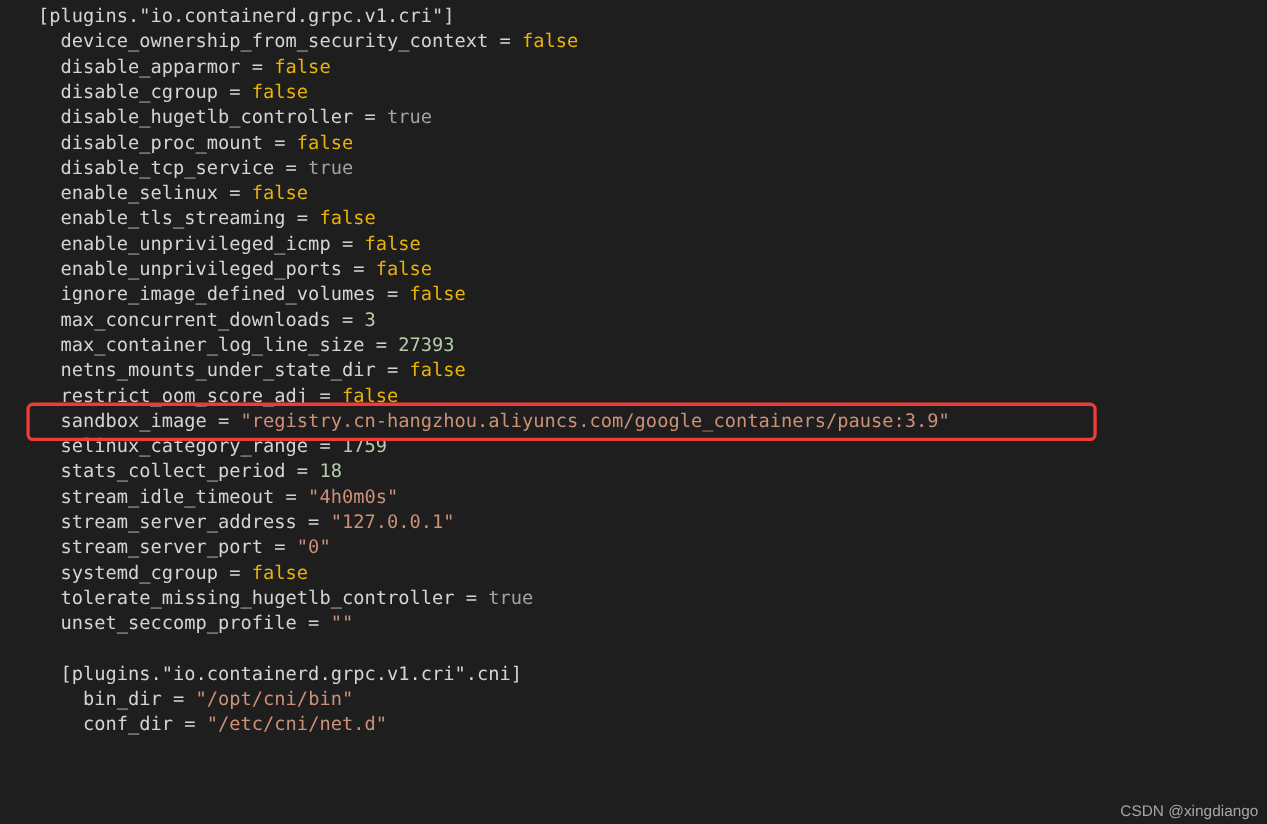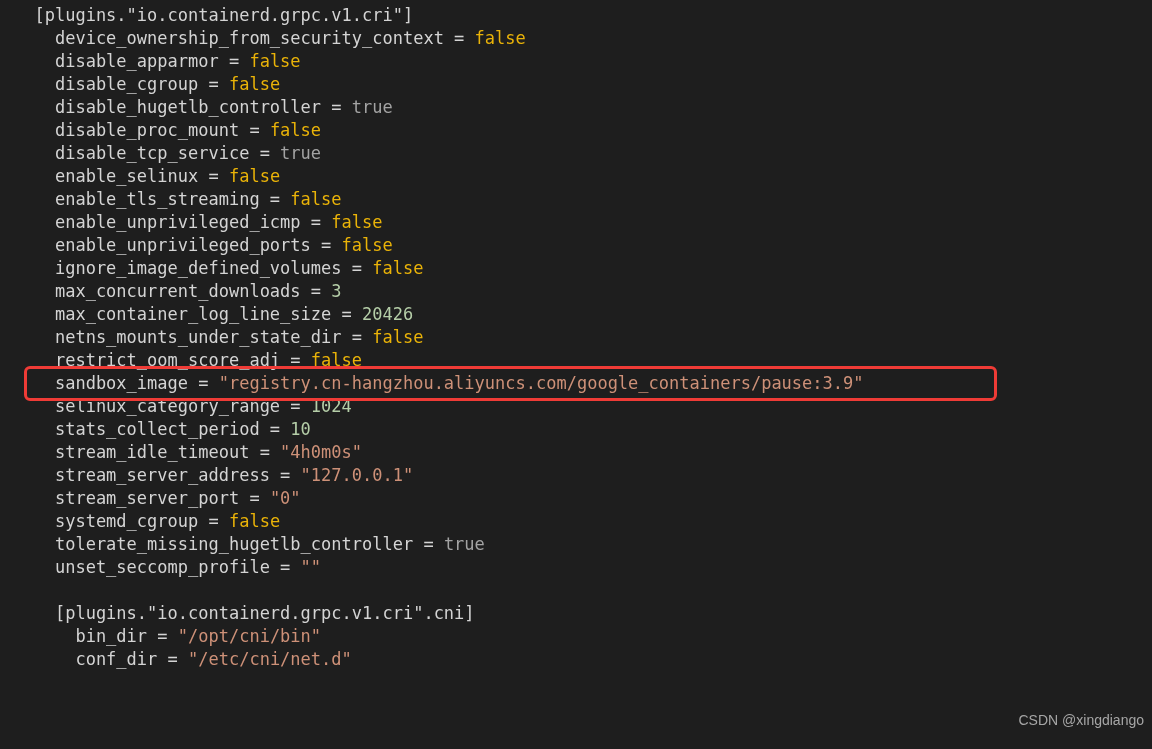--- a/index.html
+++ b/index.html
@@ -5,45 +5,45 @@
   html,body{margin:0;padding:0;width:1152px;height:749px;background:#1e1e1e;overflow:hidden;
             font-family:Consolas,"Courier New",monospace;font-size:17px}
   pre{margin:0;padding:4px 14px;color:#d4d4d4;line-height:23px;white-space:pre;
       position:relative}
   .s{color:#ce9178}   
   .kT{color:#a3a3a3}   
   .kF{color:#eab308}   
   .n{color:#b5cea8}   
   .box{position:absolute;left:24px;top:366px;width:967px;height:29px;
        border:3px solid #ef3b36;border-radius:6px}
-  .wm{position:absolute;right:8px;bottom:21px;color:#a6a6a6;
+  .wm{position:absolute;right:8px;bottom:4px;color:#a6a6a6;
       font-family:Arial,Helvetica,sans-serif;font-size:14px}
 </style>
 </head>
 <body>
 
 <pre id="code">  [plugins."io.containerd.grpc.v1.cri"]
     device_ownership_from_security_context = <span class="kF">false</span>
     disable_apparmor = <span class="kF">false</span>
     disable_cgroup = <span class="kF">false</span>
     disable_hugetlb_controller = <span class="kT">true</span>
     disable_proc_mount = <span class="kF">false</span>
     disable_tcp_service = <span class="kT">true</span>
     enable_selinux = <span class="kF">false</span>
     enable_tls_streaming = <span class="kF">false</span>
     enable_unprivileged_icmp = <span class="kF">false</span>
     enable_unprivileged_ports = <span class="kF">false</span>
     ignore_image_defined_volumes = <span class="kF">false</span>
     max_concurrent_downloads = <span class="n">3</span>
-    max_container_log_line_size = <span class="n">20426</span>
+    max_container_log_line_size = <span class="n">27393</span>
     netns_mounts_under_state_dir = <span class="kF">false</span>
     restrict_oom_score_adj = <span class="kF">false</span>
     sandbox_image = <span class="s">"registry.cn-hangzhou.aliyuncs.com/google_containers/pause:3.9"</span>
-    selinux_category_range = <span class="n">1024</span>
-    stats_collect_period = <span class="n">10</span>
+    selinux_category_range = <span class="n">1759</span>
+    stats_collect_period = <span class="n">18</span>
     stream_idle_timeout = <span class="s">"4h0m0s"</span>
     stream_server_address = <span class="s">"127.0.0.1"</span>
     stream_server_port = <span class="s">"0"</span>
     systemd_cgroup = <span class="kF">false</span>
     tolerate_missing_hugetlb_controller = <span class="kT">true</span>
     unset_seccomp_profile = <span class="s">""</span>
 
     [plugins."io.containerd.grpc.v1.cri".cni]
       bin_dir = <span class="s">"/opt/cni/bin"</span>
       conf_dir = <span class="s">"/etc/cni/net.d"</span>

